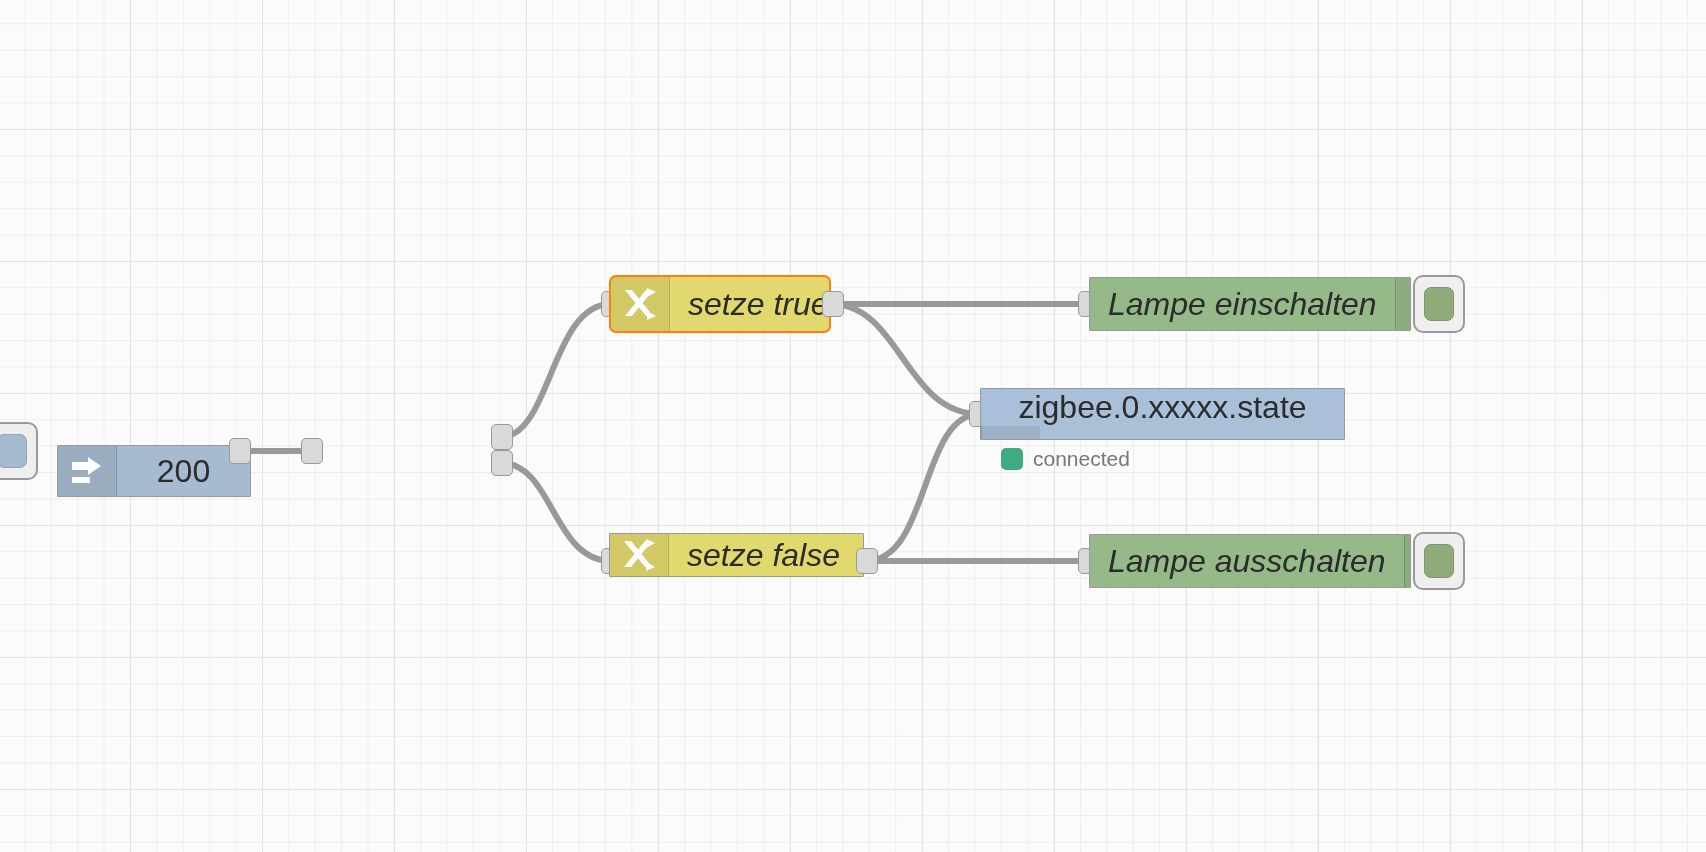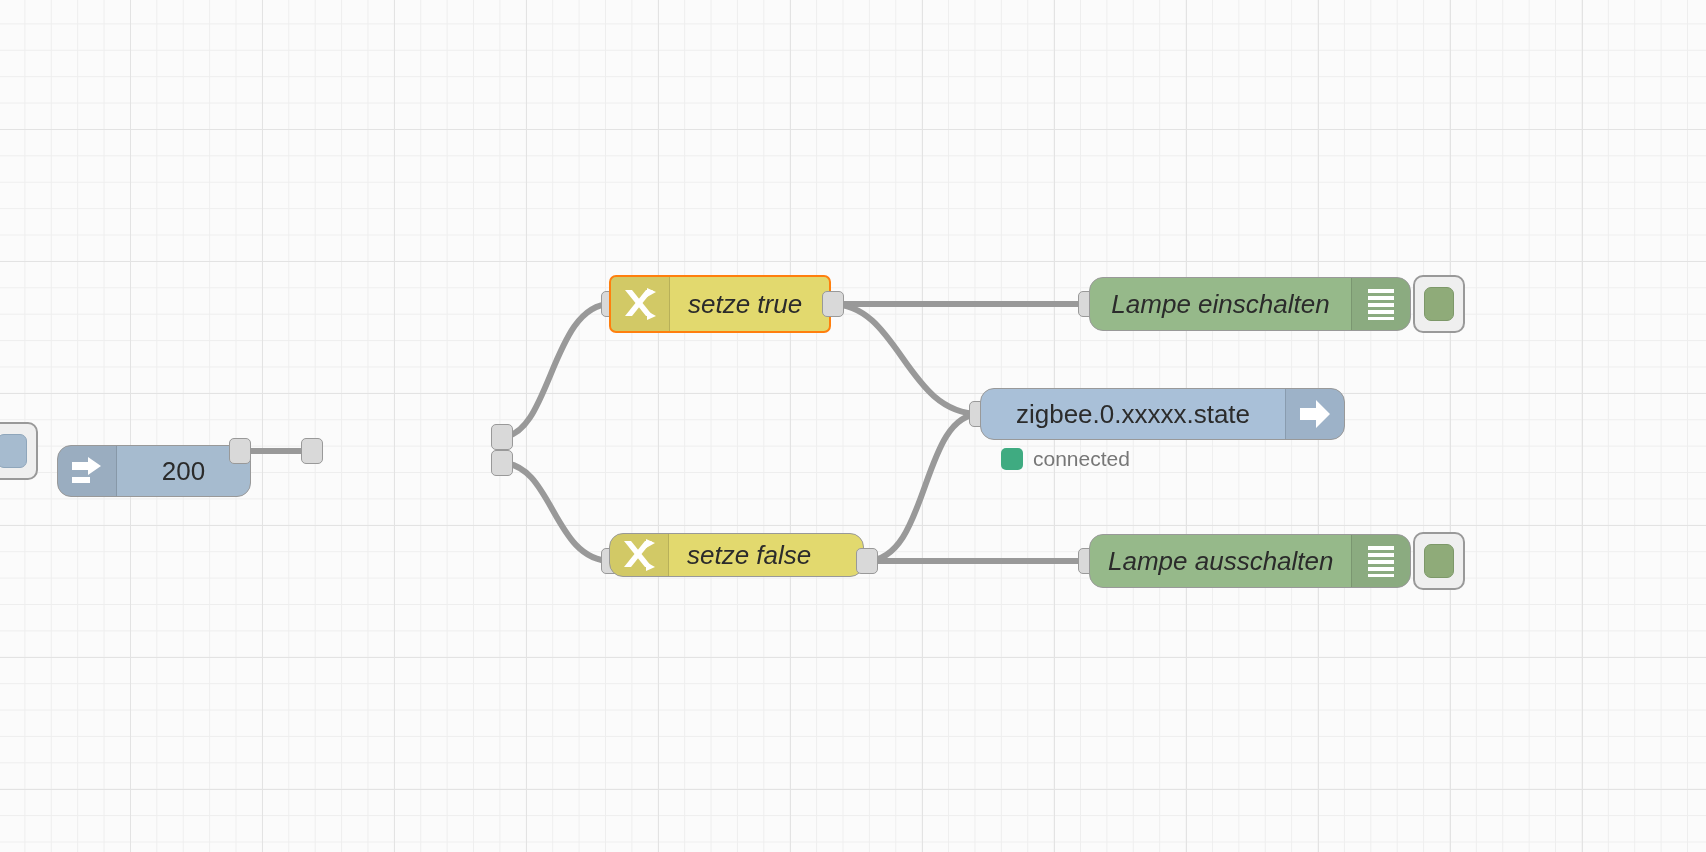--- a/index.html
+++ b/index.html
@@ -24,42 +24,42 @@
       26.4px 26.4px,
       26.4px 26.4px;
     background-position:-2px -3px,-2px -3px,-2px -3px,-2px -3px;
   }
   #wires{position:absolute;left:0;top:0;width:1706px;height:852px;pointer-events:none;}
 
   .node{
     position:absolute;
     box-sizing:border-box;
     border:1px solid #999;
-    border-radius:14px;
+    border-radius:1px;
     display:flex;
     align-items:stretch;
     overflow:hidden;
   }
   .node.selected{
     border:2px solid #ff7f0e;
     border-radius:7px;
   }
   .icon-box{
     width:58px;
     flex:0 0 58px;
     display:flex;align-items:center;justify-content:center;
     background:rgba(0,0,0,0.07);
     border-right:1px solid rgba(0,0,0,0.12);
   }
   .icon-box svg{display:block;}
   .node-label{
     flex:1 1 auto;
     display:flex;align-items:center;
     padding:0 18px;
-    font-size:26px;
+    font-size:32px;
     color:#2b2b2b;
     white-space:nowrap;
   }
   .node-label.italic{font-style:italic;}
   .node-label.center{justify-content:center;}
 
   
   .port{
     position:absolute;
     width:22px;height:26px;
@@ -212,21 +212,21 @@
         <rect x="2" y="23" width="26" height="4" fill="#ffffff"></rect>
         <rect x="2" y="30" width="26" height="3" fill="#ffffff"></rect>
       </svg>
     </div>
   </div>
   <div class="debug-btn" style="left:1413px;top:532px;">
     <span class="knob"></span>
   </div>
 
   <div class="port" style="left:969px;top:401px;"></div>
-  <div class="node" id="n-iobroker" style="left:980px;top:388px;width:365px;height:52px;background:#a9c0d8;">
+  <div class="node" id="n-iobroker" style="left:980px;top:388px;width:365px;height:52px;background:#a9c0d8;flex-direction:column;">
     <div class="node-label" style="justify-content:center;">zigbee.0.xxxxx.state</div>
     <div class="icon-box" style="border-right:none;border-left:1px solid rgba(0,0,0,0.12);">
       <svg width="34" height="30" viewBox="0 0 34 30" aria-hidden="true">
         <path d="M2,9 H18 V1 L32,15 L18,29 V21 H2 Z" fill="#ffffff"></path>
       </svg>
     </div>
   </div>
   <div class="status" style="left:988px;top:447px;padding-left:13px;">
     <span class="dot"></span>
     <span>connected</span>

